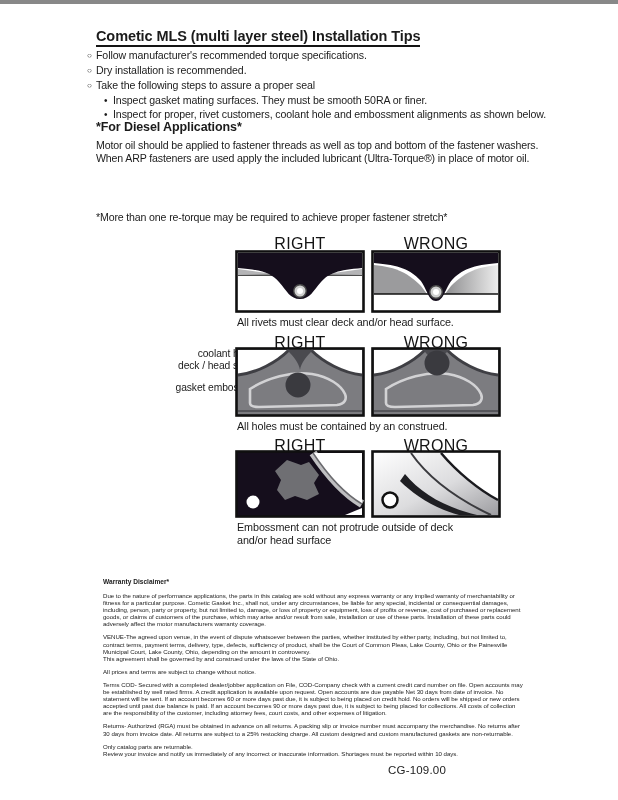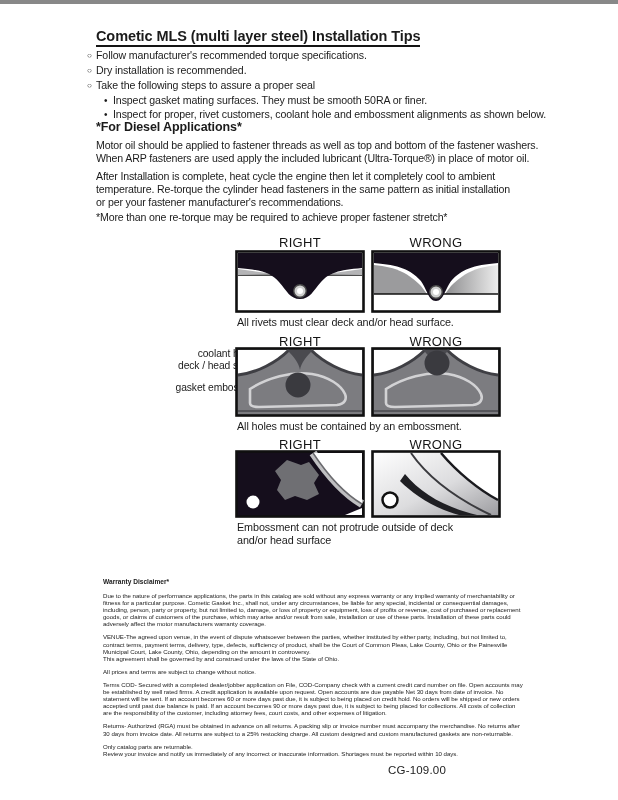--- a/index.html
+++ b/index.html
@@ -17,21 +17,21 @@
   .b{display:flex;align-items:baseline;}
   .b .mk{width:9px;flex:0 0 9px;text-align:left;}
   .b.lv1 .mk{font-size:8px;position:relative;top:-1px;}
   .b.lv2{margin-left:17px;}
   .b.lv2 .mk{font-size:10px;}
   .sec-head{left:96px;top:116px;font-size:12.5px;font-weight:bold;letter-spacing:-0.1px;}
   .para{font-size:10.6px;line-height:13.2px;white-space:pre-line;letter-spacing:-0.15px;}
   .p1{left:96px;top:135px;}
   .p2{left:96px;top:166px;}
   .note{left:96px;top:207px;font-size:10.6px;letter-spacing:-0.15px;}
-  .rw{font-size:13px;letter-spacing:0.3px;width:130px;text-align:center;color:#141414;}
+  .rw{font-size:16px;letter-spacing:0.3px;width:130px;text-align:center;color:#141414;}
   .rw.l{left:235px;} .rw.r{left:371px;}
   .row1 .rw{top:231px;} .row2 .rw{top:330px;} .row3 .rw{top:433px;}
   .panel{display:block;}
   .cap{font-size:10.8px;letter-spacing:-0.1px;white-space:pre-line;line-height:12.5px;}
   .anno{font-size:10.3px;letter-spacing:-0.1px;text-align:right;white-space:pre-line;line-height:11.5px;}
   .disclaimer{left:103px;top:574px;width:440px;}
   .disc-head{font-size:6.6px;font-weight:bold;margin:0 0 7px 0;}
   .disc-p{font-size:6.1px;line-height:7.1px;margin:6px 0 0 0;white-space:pre-line;letter-spacing:-0.02px;}
   .disc-p.tight{margin-top:0;}
   .pagecode{left:388px;top:760px;font-size:11.5px;letter-spacing:0.2px;color:#222;}
@@ -62,23 +62,20 @@
       </div>
     <div class="b lv2">
         <span class="mk">•</span>
         <span>Inspect for proper, rivet customers, coolant hole and embossment alignments as shown below.</span>
       </div>
   </div>
 
   <div class="abs sec-head">*For Diesel Applications*</div>
   <div class="abs para p1">Motor oil should be applied to fastener threads as well as top and bottom of the fastener washers.
 When ARP fasteners are used apply the included lubricant (Ultra-Torque®) in place of motor oil.</div>
-  <div class="abs para p2">After Installation is complete, heat cycle the engine then let it completely cool to ambient
-temperature. Re-torque the cylinder head fasteners in the same pattern as initial installation
-or per your fastener manufacturer's recommendations.</div>
   <div class="abs note">*More than one re-torque may be required to achieve proper fastener stretch*</div>
 
   
   <span class="row1"><div class="abs rw l">RIGHT</div>
   <div class="abs rw r">WRONG</div></span>
 
   <svg class="abs panel" style="left:235px;top:246px;" width="130" height="63" viewBox="0 0 130 63">
     <rect x="1.5" y="1.5" width="127" height="60" fill="#ffffff" stroke="#101010" stroke-width="2.6"></rect>
     <line x1="3" y1="25" x2="127" y2="25" stroke="#101010" stroke-width="1.5"></line>
     <path d="M3,19 L42,24.5 L3,25 Z" fill="#b4b4b6"></path>
@@ -136,21 +133,21 @@
     <path d="M3,3 H54 C42,15 22,26 3,28 Z" fill="#ffffff"></path>
     <path d="M127,3 H76 C88,15 108,26 127,28 Z" fill="#ffffff"></path>
     <path d="M54,3 C42,15 22,26 3,28" fill="none" stroke="#3f3f44" stroke-width="3"></path>
     <path d="M76,3 C88,15 108,26 127,28" fill="none" stroke="#3f3f44" stroke-width="3"></path>
     <path d="M52,3 H78 C71,10 66,16 65,23 C64,16 59,10 52,3 Z" fill="#4a4a4f"></path>
     <path d="M15,56 L15,42 C32,31 56,24 77,27 C94,30 106,38 110,47 C112,52 110,57 102,58 L24,60 C18,60 15,59 15,56 Z" fill="none" stroke="#d2d2d4" stroke-width="2.6"></path>
     <circle cx="66" cy="16" r="12.5" fill="#3a3a3f"></circle>
     <line x1="3" y1="64" x2="127" y2="64" stroke="#55555a" stroke-width="2"></line>
   </svg>
 
-  <div class="abs cap" style="left:237px;top:416px;">All holes must be contained by an embossment.</div>
+  <div class="abs cap" style="left:237px;top:416px;">All holes must be contained by an construed.</div>
 
   
   <span class="row3"><div class="abs rw l">RIGHT</div>
   <div class="abs rw r">WRONG</div></span>
 
   <svg class="abs panel" style="left:235px;top:446px;" width="130" height="68" viewBox="0 0 130 68">
     <rect x="1.5" y="1.5" width="127" height="65" fill="#150e1c" stroke="#101010" stroke-width="2.6"></rect>
     <path d="M78,3 C92,24 110,44 127,54" fill="none" stroke="#bfbfc1" stroke-width="8"></path>
     <path d="M78,3 C92,24 110,44 127,54 L127,3 Z" fill="#ffffff"></path>
     <path d="M78,3 C92,24 110,44 127,54" fill="none" stroke="#6a6a6e" stroke-width="1.5"></path>

